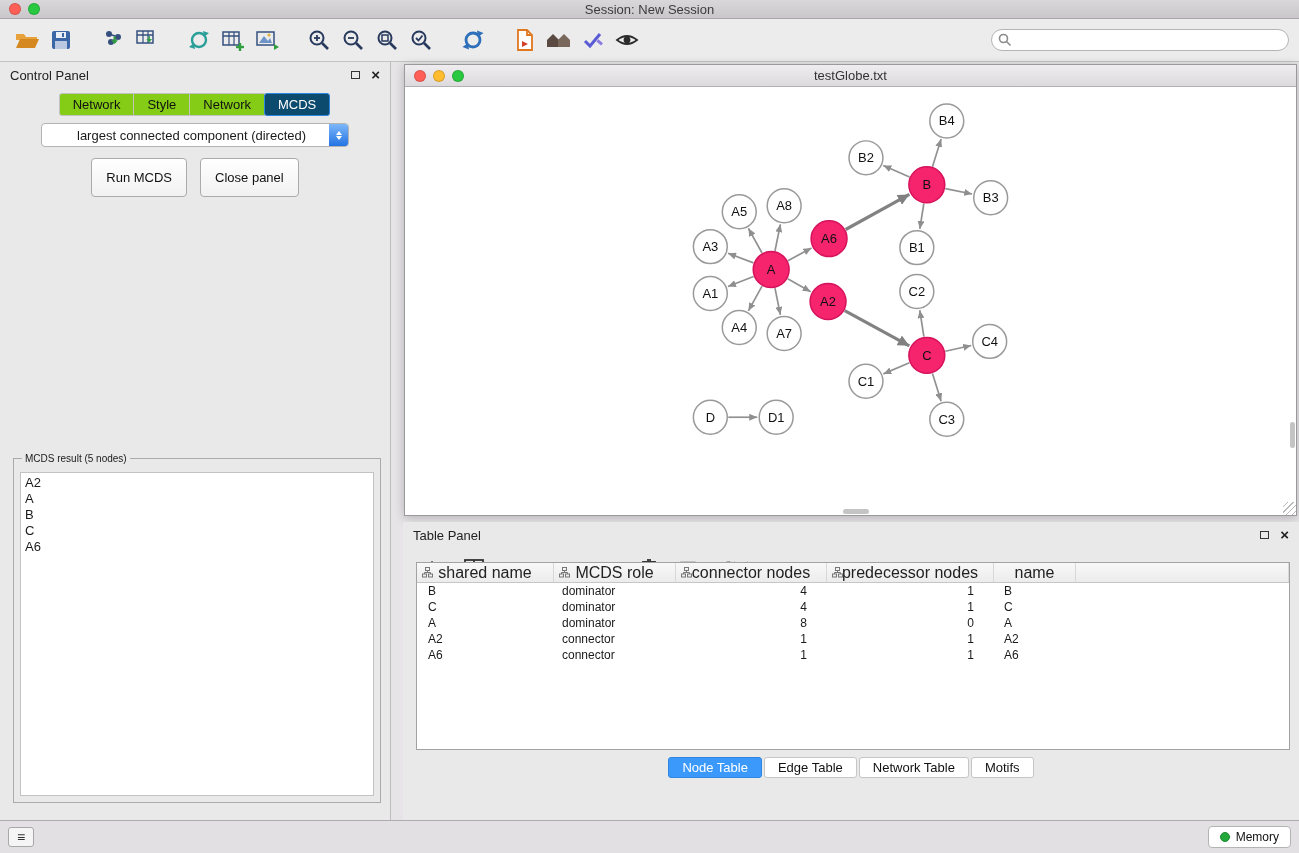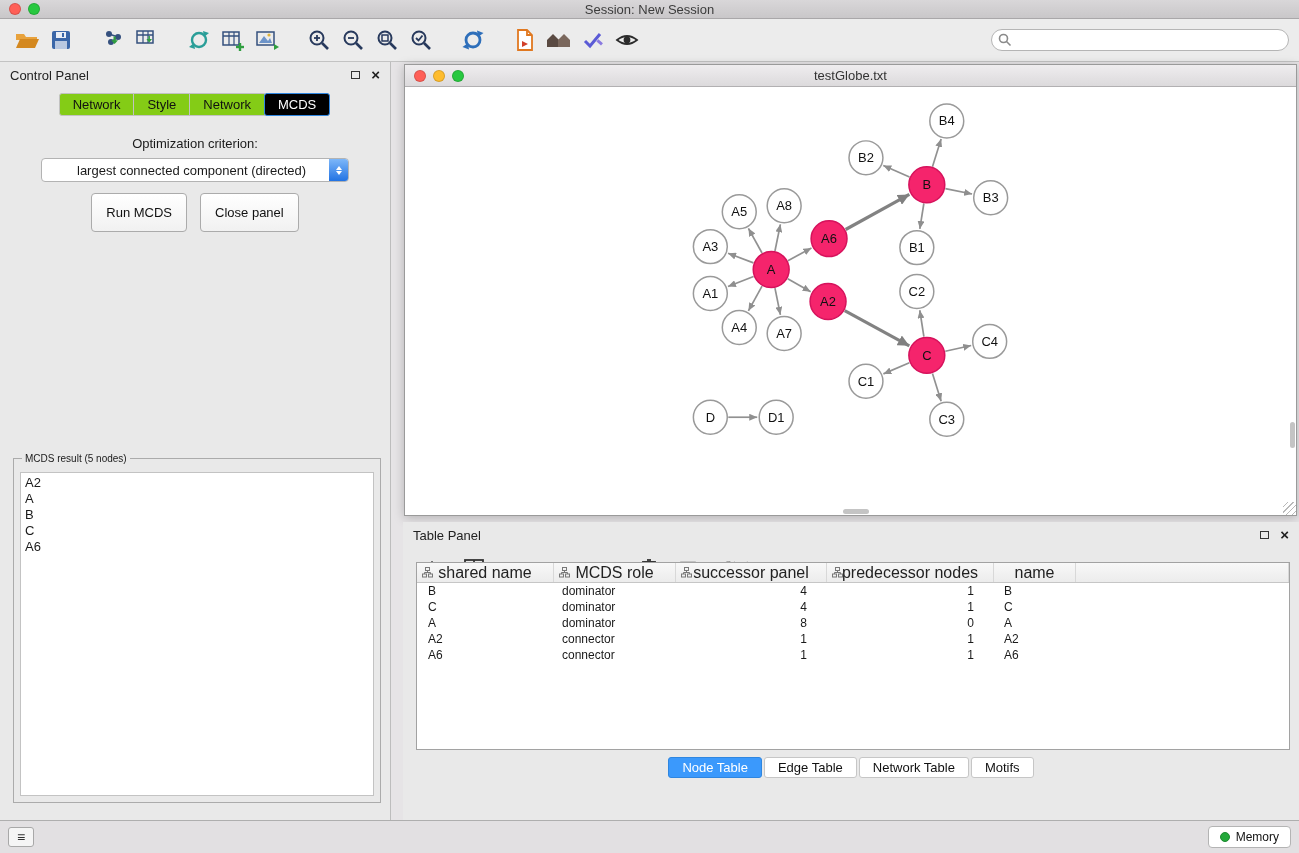--- a/index.html
+++ b/index.html
@@ -32,21 +32,21 @@
   
   .control-panel { position:absolute; left:0; top:0; width:391px; height:100%; background:#e9e9e9; border-right:1px solid #bdbdbd; }
   .panel-header { height:26px; display:flex; align-items:center; padding:0 10px; font-size:13px; color:#222; }
   .panel-header .sp { flex:1; }
   .float-ico { width:9px; height:8px; border:1.5px solid #333; display:inline-block; margin-right:11px; }
   .close-ico { font-size:15px; font-weight:bold; color:#222; line-height:10px; }
   .cp-tabs { display:flex; justify-content:center; margin-top:5px; }
   .cp-tabs .tab { padding:3px 13px; font-size:13px; color:#111; background:#84cc16;
     border:1px solid #c2c2c2; margin-left:-1px; cursor:default; }
   .cp-tabs .tab:first-child { border-radius:3px 0 0 3px; }
-  .cp-tabs .tab.active { background:#000000; color:#fff; border-color:#2f86e0; border-radius:3px; }
+  .cp-tabs .tab.active { background:#0c4a6e; color:#fff; border-color:#2f86e0; border-radius:3px; }
   .opt-label { text-align:center; margin-top:20px; font-size:13px; }
   .combo { width:308px; height:24px; margin:7px auto 0; background:#fff; border:1px solid #b3b3b3;
     border-radius:4px; display:flex; align-items:center; position:relative;padding-left:27px; }
   .combo .val { flex:1; padding:0 8px; font-size:13px; white-space:nowrap; overflow:hidden; }
   .combo .step { width:19px; height:22px; border-radius:0 3px 3px 0;
     background:linear-gradient(#7db7f9,#2273e3); display:flex; flex-direction:column; align-items:center; justify-content:center; gap:1px; }
   .tri-up { width:0; height:0; border-left:3.5px solid transparent; border-right:3.5px solid transparent; border-bottom:4px solid #fff; }
   .tri-dn { width:0; height:0; border-left:3.5px solid transparent; border-right:3.5px solid transparent; border-top:4px solid #fff; }
   .cp-buttons { display:flex; justify-content:center; gap:13px; margin-top:11px; }
   .btn { height:39px; padding:0 14px; background:linear-gradient(#ffffff,#f1f1f1); border:1px solid #ababab;
@@ -268,21 +268,20 @@
         <span class="sp"></span>
         <span class="float-ico"></span>
         <span class="close-ico">×</span>
       </div>
       <div class="cp-tabs" id="cp-tabs">
           <div class="tab">Network</div>
           <div class="tab">Style</div>
           <div class="tab">Network</div>
           <div class="tab active">MCDS</div>
         </div>
-      <div class="opt-label">Optimization criterion:</div>
       <div class="combo">
         <span class="val">largest connected component (directed)</span>
         <span class="step">
             <span class="tri-up"></span>
             <span class="tri-dn"></span>
           </span>
       </div>
       <div class="cp-buttons">
         <div class="btn">Run MCDS</div>
         <div class="btn">Close panel</div>
@@ -491,21 +490,21 @@
                 </svg>
               <span>MCDS role</span>
             </div>
             <div class="th c2">
               <svg class="tree-ico" width="11" height="11">
                   <rect x="3.5" y="0.5" width="4" height="3" fill="none" stroke="#777"></rect>
                   <rect x="0.5" y="7" width="4" height="3" fill="none" stroke="#777"></rect>
                   <rect x="6.5" y="7" width="4" height="3" fill="none" stroke="#777"></rect>
                   <path d="M5.5,3.5 v2 M2.5,7 v-1.5 h6 V7" fill="none" stroke="#777"></path>
                 </svg>
-              <span>successor panel</span>
+              <span>connector nodes</span>
             </div>
             <div class="th c3">
               <svg class="tree-ico" width="11" height="11">
                   <rect x="3.5" y="0.5" width="4" height="3" fill="none" stroke="#777"></rect>
                   <rect x="0.5" y="7" width="4" height="3" fill="none" stroke="#777"></rect>
                   <rect x="6.5" y="7" width="4" height="3" fill="none" stroke="#777"></rect>
                   <path d="M5.5,3.5 v2 M2.5,7 v-1.5 h6 V7" fill="none" stroke="#777"></path>
                 </svg>
               <span>predecessor nodes</span>
             </div>

